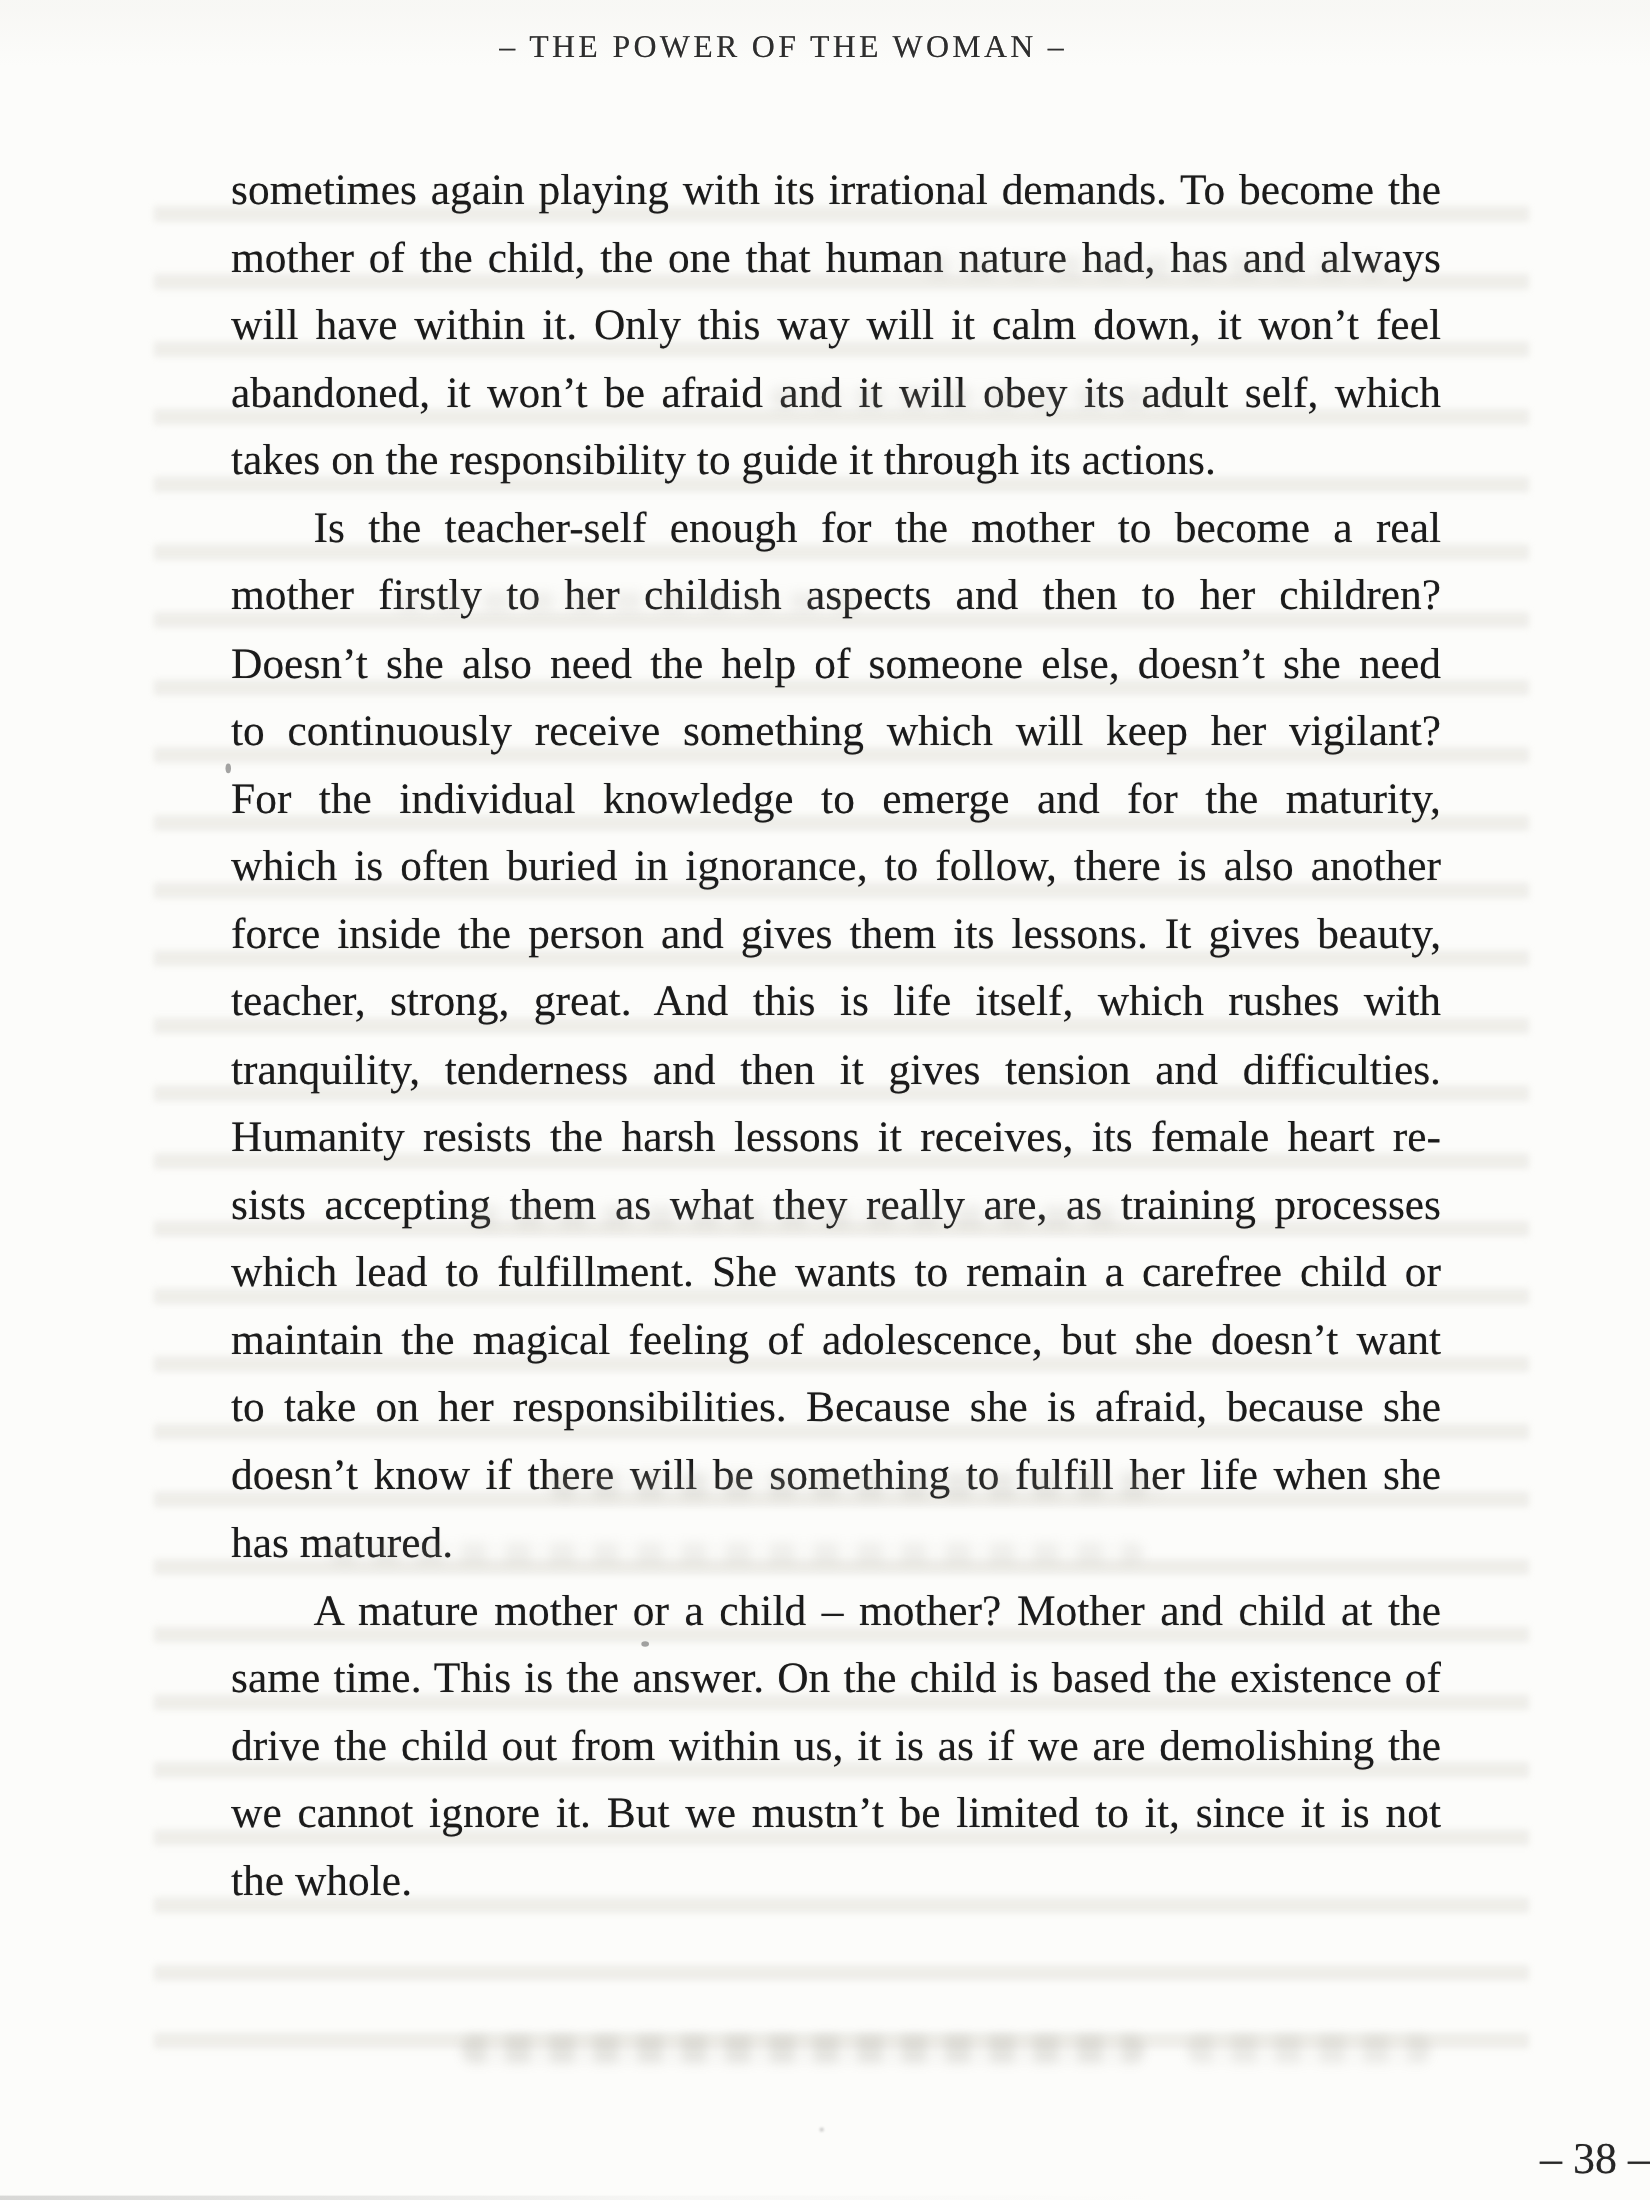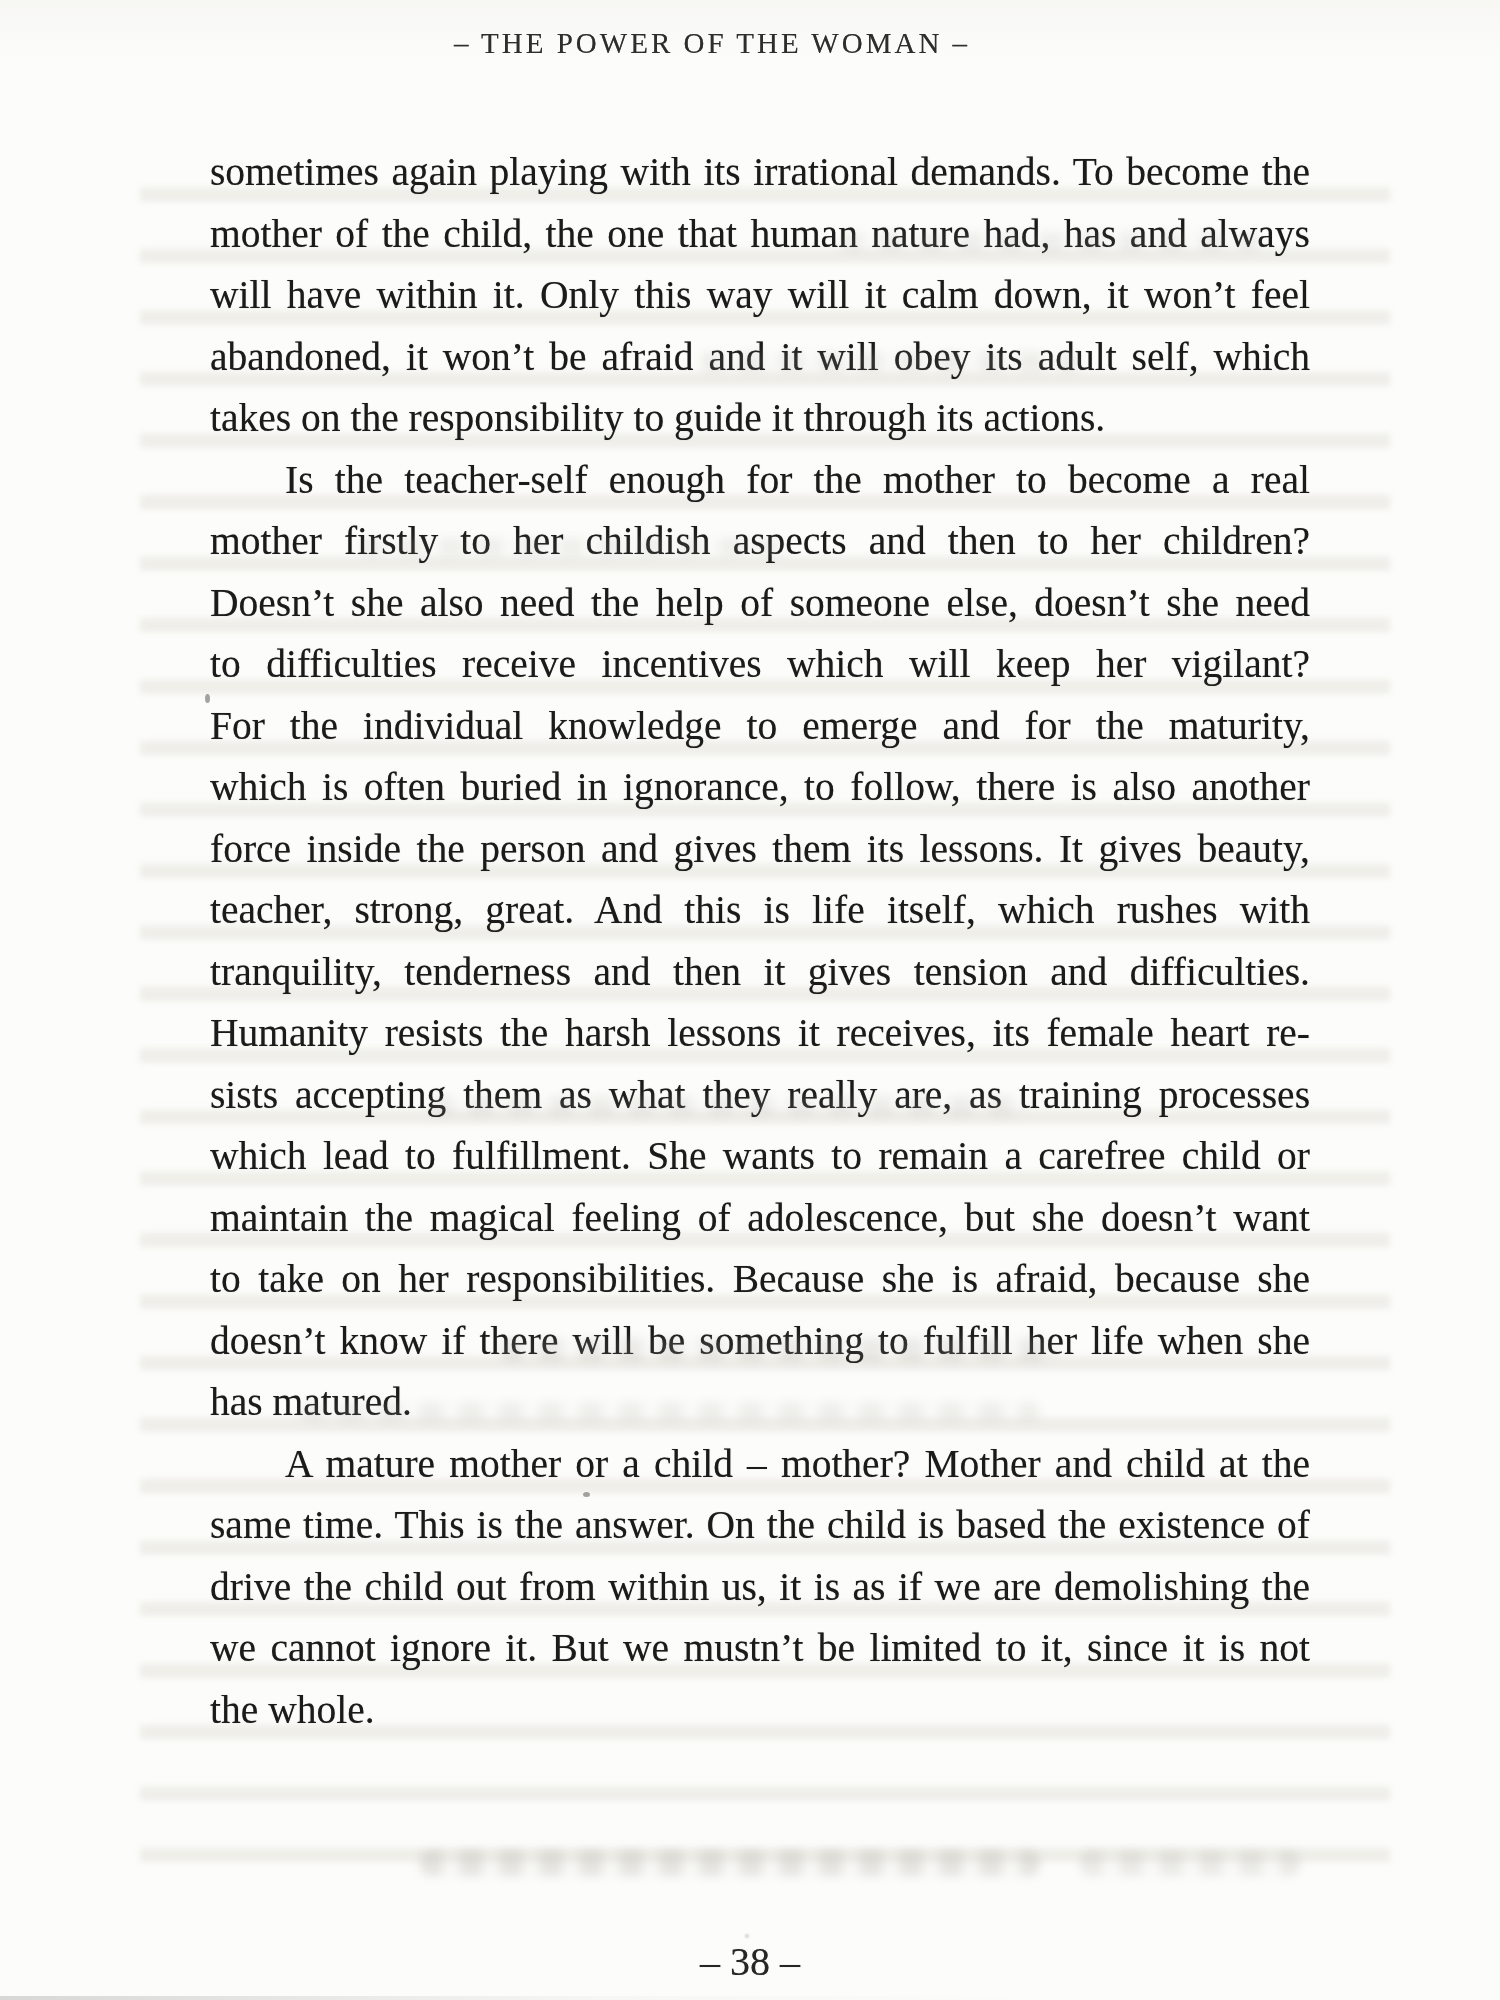--- a/index.html
+++ b/index.html
@@ -64,21 +64,21 @@
     text-align:justify;
     text-align-last:justify;
     white-space:normal;
   }
   .line.para-end{ text-align-last:left; }
   .line.indent{ padding-left:75px; }
   
   .page-number{
     position:absolute;
     top:1938px;left:0;width:1500px;
-    text-align:center;
+    text-align:right;
     font-size:40px;
     color:#262626;
     text-shadow:0 0 .7px rgba(30,30,30,.5);
   }
   
   .smudge{
     position:absolute;
     border-radius:10px;
     filter:blur(5px);
     pointer-events:none;
@@ -121,21 +121,21 @@
 
   <div class="text-block">
       <div class="line">sometimes again playing with its irrational demands. To become the</div>
       <div class="line">mother of the child, the one that human nature had, has and always</div>
       <div class="line">will have within it. Only this way will it calm down, it won’t feel</div>
       <div class="line">abandoned, it won’t be afraid and it will obey its adult self, which</div>
       <div class="line para-end">takes on the responsibility to guide it through its actions.</div>
       <div class="line indent">Is the teacher-self enough for the mother to become a real</div>
       <div class="line">mother firstly to her childish aspects and then to her children?</div>
       <div class="line">Doesn’t she also need the help of someone else, doesn’t she need</div>
-      <div class="line">to difficulties receive incentives which will keep her vigilant?</div>
+      <div class="line">to continuously receive something which will keep her vigilant?</div>
       <div class="line">For the individual knowledge to emerge and for the maturity,</div>
       <div class="line">which is often buried in ignorance, to follow, there is also another</div>
       <div class="line">force inside the person and gives them its lessons. It gives beauty,</div>
       <div class="line">teacher, strong, great. And this is life itself, which rushes with</div>
       <div class="line">tranquility, tenderness and then it gives tension and difficulties.</div>
       <div class="line">Humanity resists the harsh lessons it receives, its female heart re-</div>
       <div class="line">sists accepting them as what they really are, as training processes</div>
       <div class="line">which lead to fulfillment. She wants to remain a carefree child or</div>
       <div class="line">maintain the magical feeling of adolescence, but she doesn’t want</div>
       <div class="line">to take on her responsibilities. Because she is afraid, because she</div>

